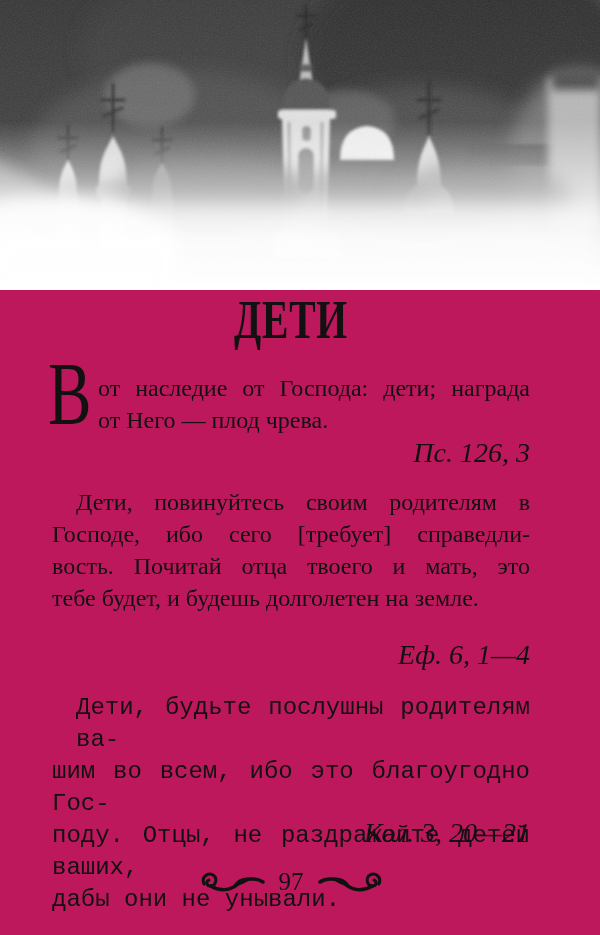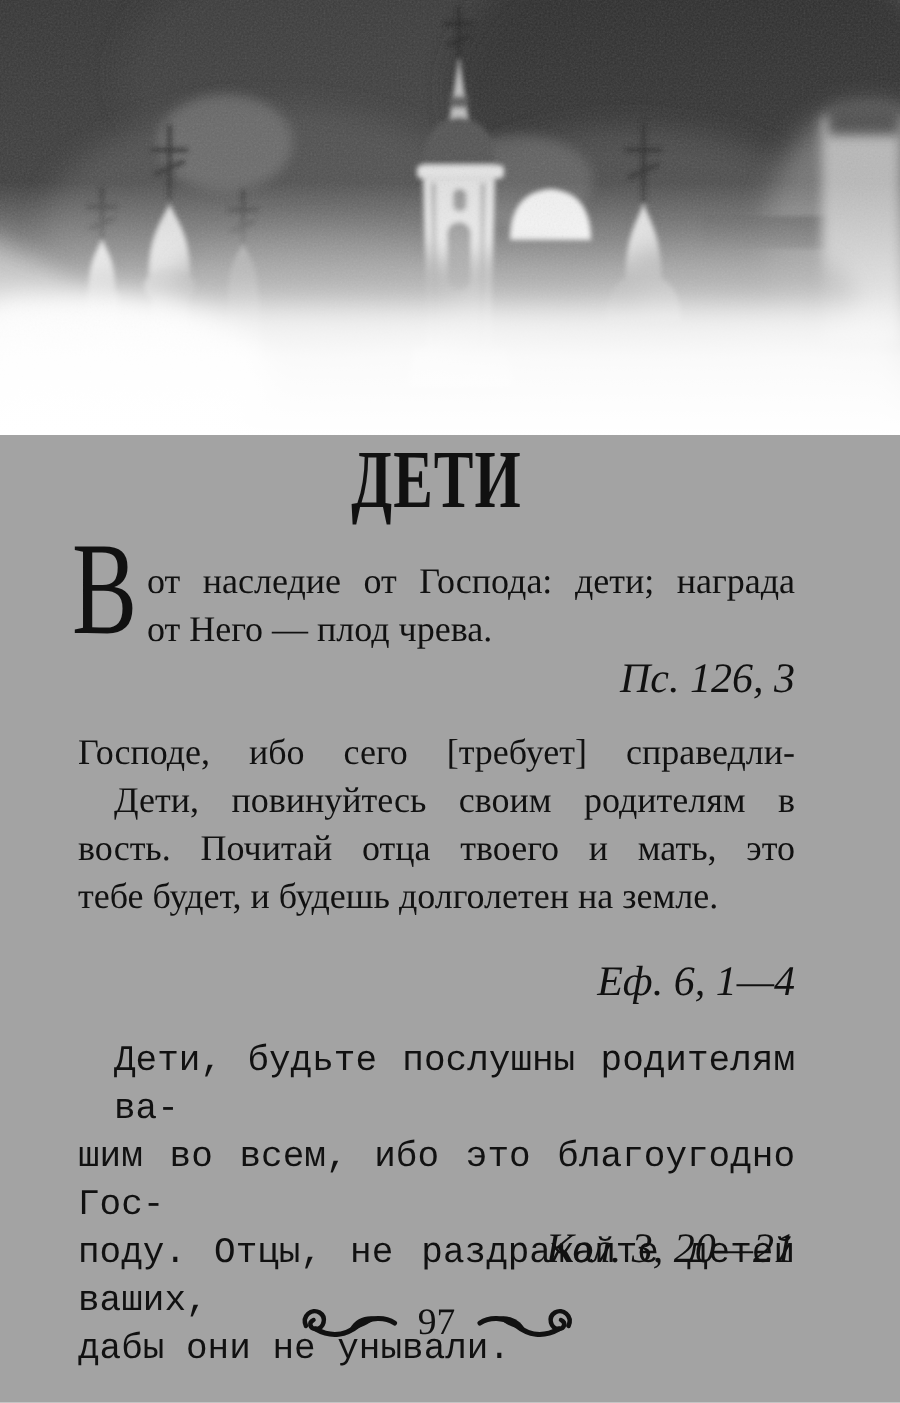--- a/index.html
+++ b/index.html
@@ -1,21 +1,21 @@
 <!DOCTYPE html>
 <html><head>
 <meta charset="utf-8">
 <style>
   html,body{margin:0;padding:0;}
   body{
     width:600px;height:935px;background:#ffffff;overflow:hidden;
     font-family:"Liberation Serif","DejaVu Serif",serif;color:#111;
     position:relative;
   }
-  .page{position:absolute;inset:0;width:600px;height:935px;background:#a3a3a3;}
+  .page{position:absolute;inset:0;width:600px;height:935px;background:#be185d;}
 
   
   .photo{position:absolute;left:0;top:0;width:600px;height:290px;}
   .photo svg{display:block;}
 
   
   .content{position:absolute;left:52px;top:0;width:478px;height:935px;}
 
   .chapter-title{position:absolute;top:292px;left:0;width:100%;
     text-align:center;margin:0;}
@@ -165,22 +165,22 @@
     </h1>
 
     <div class="epigraph body-text">
       <span class="dropcap">В</span>
       <div class="jline">от наследие от Господа: дети; награда</div>
       <div class="lline">от Него — плод чрева.</div>
     </div>
     <div class="cite cite-1">Пс. 126, 3</div>
 
     <div class="para-2 body-text">
+      <div class="jline indent">Дети, повинуйтесь своим родителям в</div>
       <div class="jline">Господе, ибо сего [требует] справедли-</div>
-      <div class="jline indent">Дети, повинуйтесь своим родителям в</div>
       <div class="jline">вость. Почитай отца твоего и мать, это</div>
       <div class="lline">тебе будет, и будешь долголетен на земле.</div>
     </div>
     <div class="cite cite-2">Еф. 6, 1—4</div>
 
     <div class="para-3 body-text">
       <div class="jline indent">Дети, будьте послушны родителям ва-</div>
       <div class="jline">шим во всем, ибо это благоугодно Гос-</div>
       <div class="jline">поду. Отцы, не раздражайте детей ваших,</div>
       <div class="lline">дабы они не унывали.</div>

